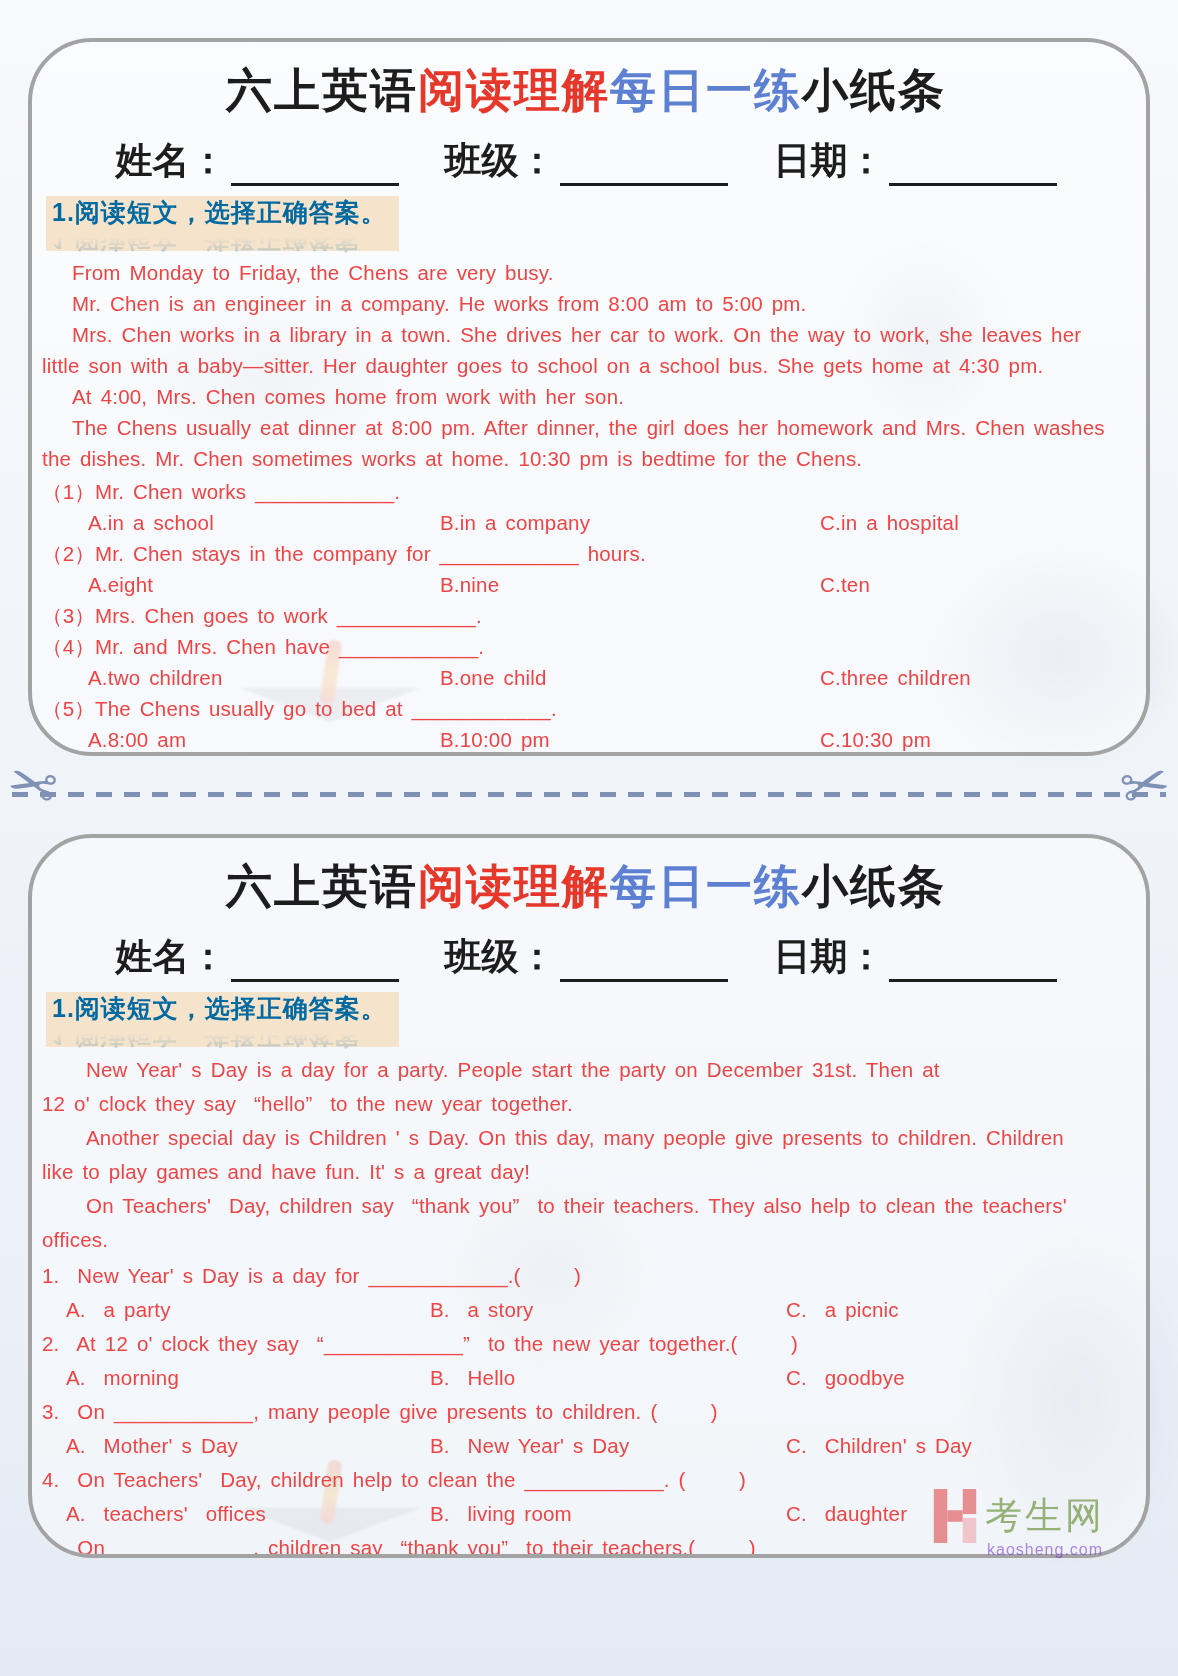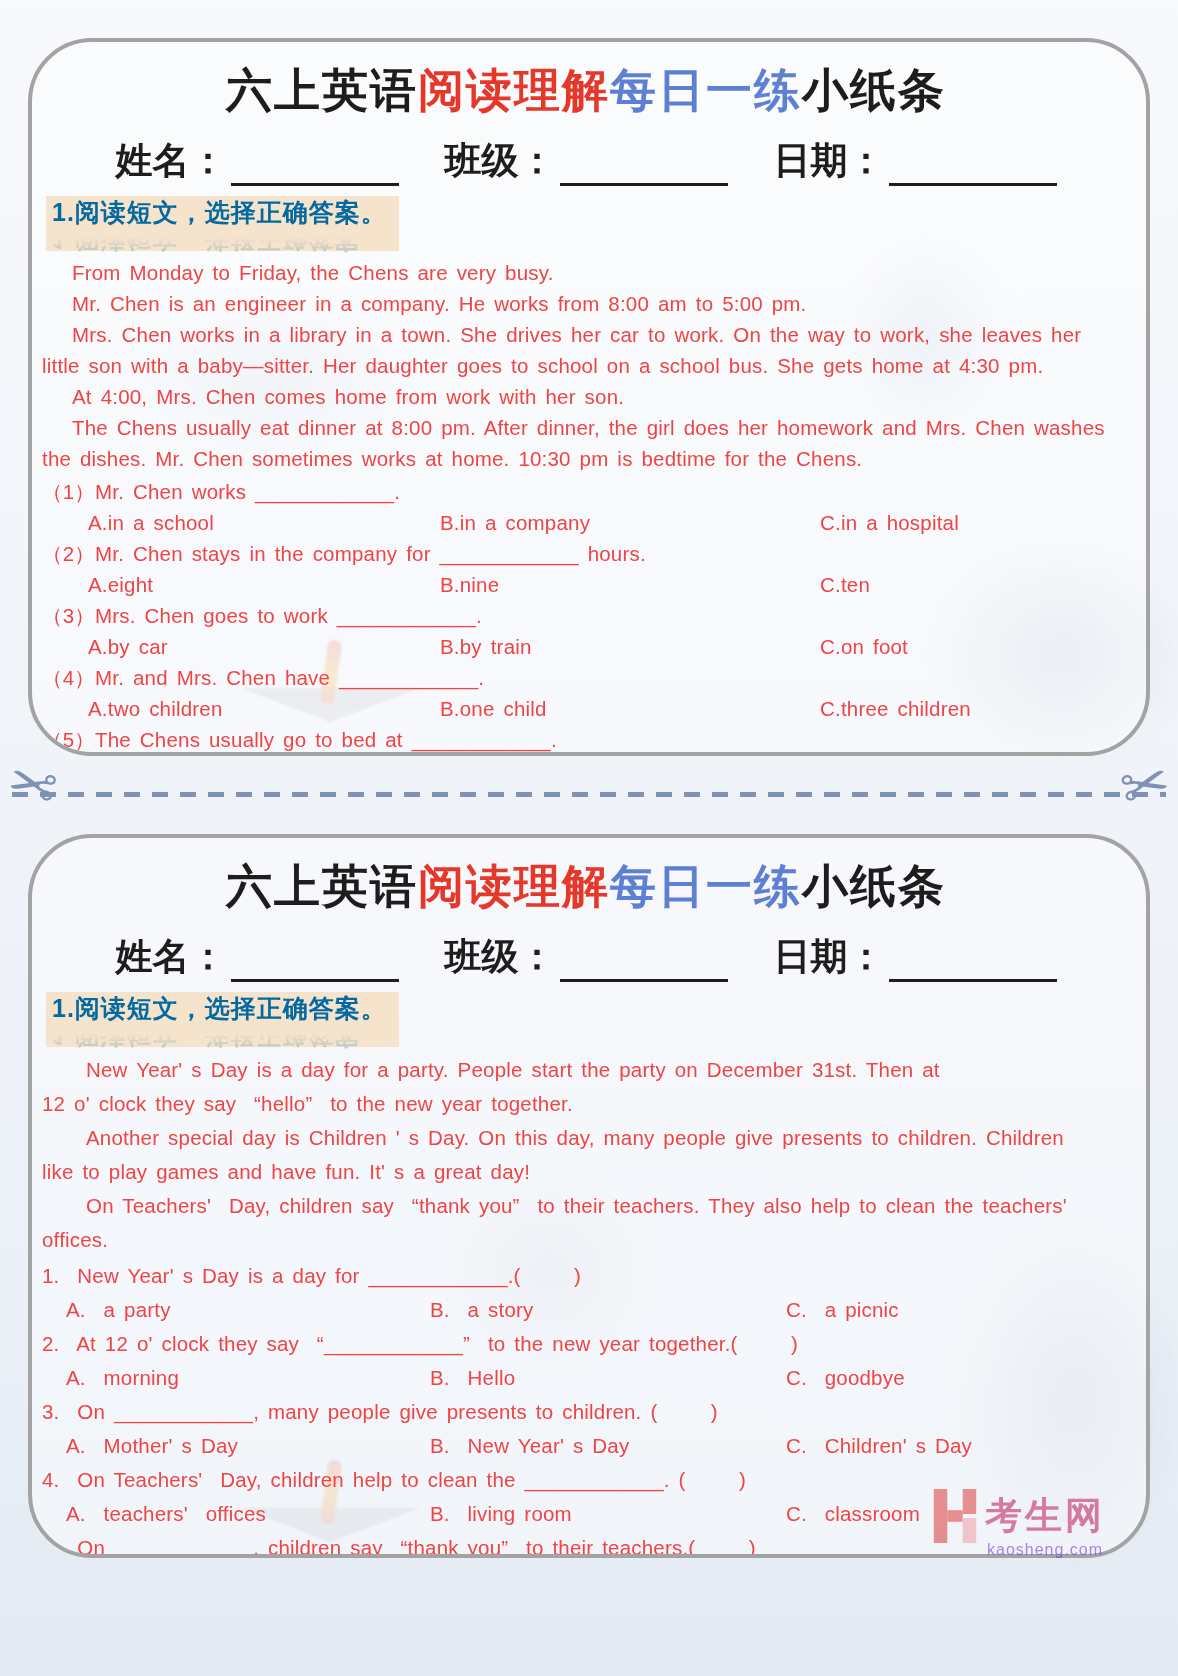--- a/index.html
+++ b/index.html
@@ -71,21 +71,21 @@
   .divider { position:absolute; left:0; top:762px; width:1178px; height:76px; }
   .cutline { position:absolute; left:12px; right:12px; top:30px; height:5px;
     background:repeating-linear-gradient(90deg,#7f92b6 0 16px,transparent 16px 28px); }
   .scissors { position:absolute; font-size:58px; color:#7f92b6; top:-6px; line-height:1; }
   .scissors.left  { left:8px;   transform:scaleX(-1) rotate(-14deg); }
   .scissors.right { right:8px;  transform:rotate(-14deg); }
 
   
   .watermark { position:absolute; left:933px; top:1489px; width:240px; opacity:.55; }
   .wm-row { display:flex; align-items:center; gap:8px; }
-  .wm-name { font-size:37px; font-weight:bold; color:#be185d; letter-spacing:3px; white-space:nowrap; }
+  .wm-name { font-size:37px; font-weight:normal; color:#4d7c0f; letter-spacing:3px; white-space:nowrap; }
   .wm-url { font-size:16px; color:#6d28d9; margin:-2px 0 4px 54px; letter-spacing:1px; }
 </style>
 </head>
 <body>
 
 <div class="deco deco-1"></div>
 <div class="deco deco-2"></div>
 <div class="deco deco-3"></div>
 <div class="deco deco-4"></div>
 <div class="deco deco-5"></div>
@@ -138,25 +138,20 @@
       <span class="opt">B.in a company</span>
       <span class="opt">C.in a hospital</span>
     </div>
     <p class="qrow">（2）Mr. Chen stays in the company for ____________ hours.</p>
     <div class="opts">
       <span class="opt">A.eight</span>
       <span class="opt">B.nine</span>
       <span class="opt">C.ten</span>
     </div>
     <p class="qrow">（3）Mrs. Chen goes to work ____________.</p>
-    <div class="opts">
-      <span class="opt">A.by car</span>
-      <span class="opt">B.by train</span>
-      <span class="opt">C.on foot</span>
-    </div>
     <p class="qrow">（4）Mr. and Mrs. Chen have ____________.</p>
     <div class="opts">
       <span class="opt">A.two children</span>
       <span class="opt">B.one child</span>
       <span class="opt">C.three children</span>
     </div>
     <p class="qrow">（5）The Chens usually go to bed at ____________.</p>
     <div class="opts">
       <span class="opt">A.8:00 am</span>
       <span class="opt">B.10:00 pm</span>
@@ -219,21 +214,21 @@
     <p class="qrow">3.  On ____________, many people give presents to children. (      )</p>
     <div class="opts">
       <span class="opt">A.  Mother' s Day</span>
       <span class="opt">B.  New Year' s Day</span>
       <span class="opt">C.  Children' s Day</span>
     </div>
     <p class="qrow">4.  On Teachers'  Day, children help to clean the ____________. (      )</p>
     <div class="opts">
       <span class="opt">A.  teachers'  offices</span>
       <span class="opt">B.  living room</span>
-      <span class="opt">C.  classroom</span>
+      <span class="opt">C.  daughter</span>
     </div>
     <p class="qrow">5.  On ____________, children say  “thank you”  to their teachers.(      )</p>
     <div class="opts">
       <span class="opt">A.  New Year' s Day</span>
       <span class="opt">B.  Children' s Day</span>
       <span class="opt">C.  Teachers'  Day</span>
     </div>
   </div>
 </section>
 

